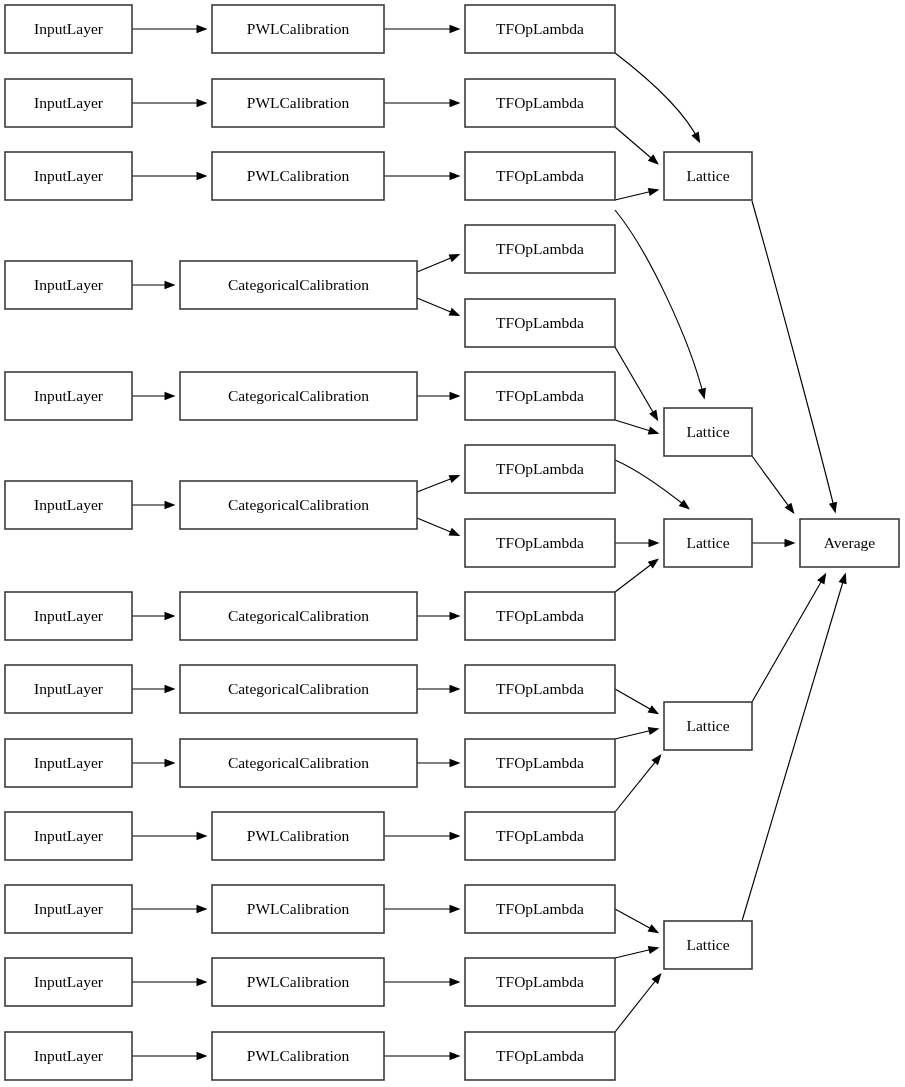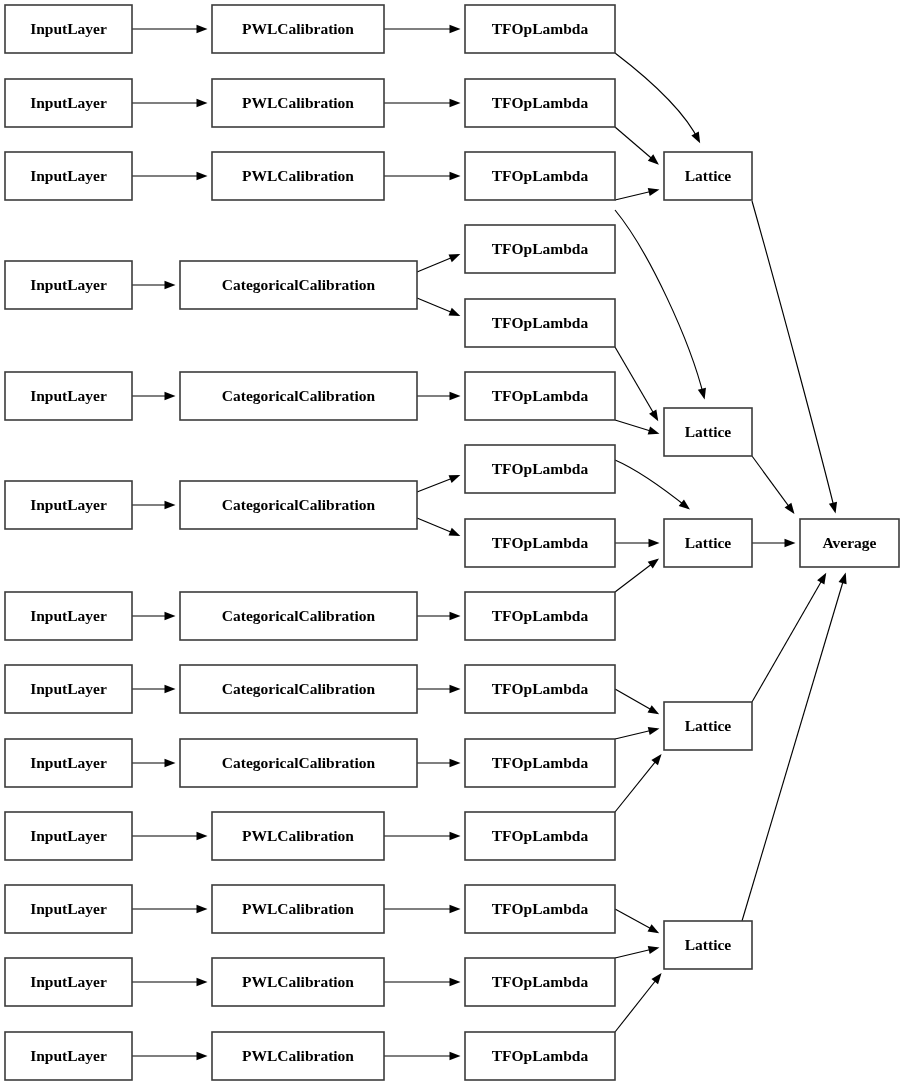--- a/index.html
+++ b/index.html
@@ -1,18 +1,18 @@
 <!DOCTYPE html>
 <html><head>
 <meta charset="utf-8">
 <style>
   html,body{margin:0;padding:0;background:#ffffff;}
   body{width:905px;height:1087px;overflow:hidden;
        font-family:"Liberation Serif","DejaVu Serif",serif;}
-  #canvas{position:relative;width:905px;height:852px;font-weight:bold;}
+  #canvas{position:relative;width:905px;height:852px;}
   svg{display:block;width:905px;height:1087px;}
   .node-box{fill:#ffffff;stroke:#3c3c3c;stroke-width:1.6;}
   .node-label{font-family:"Liberation Serif","DejaVu Serif",serif;
               font-size:15.5px;fill:#000000;text-anchor:middle;
               dominant-baseline:middle;}
   .edge{fill:none;stroke:#000000;stroke-width:1.15;}
   .arrowhead{fill:#000000;stroke:none;}
 </style>
 </head>
 <body>

